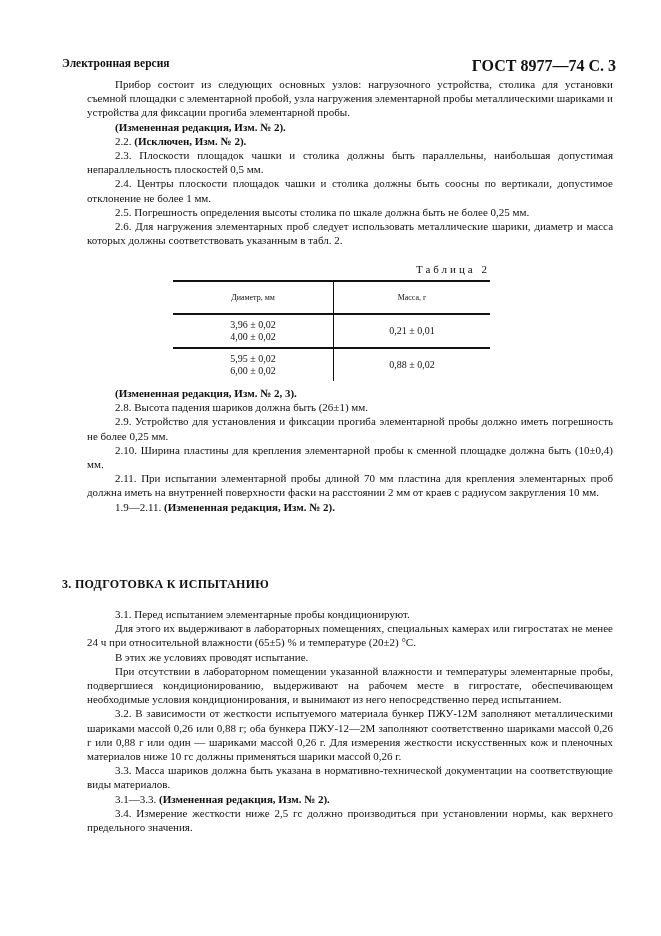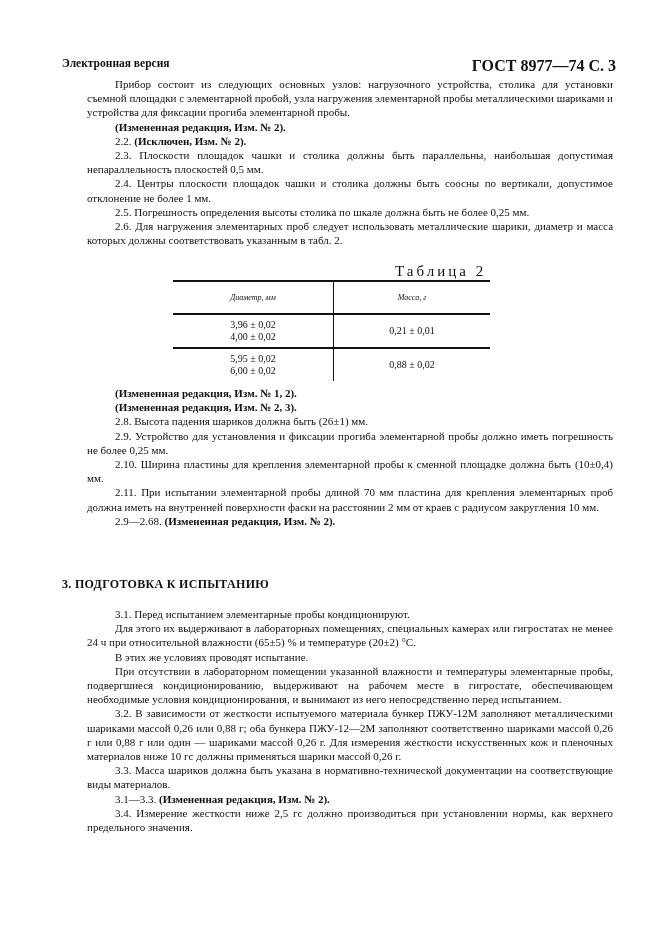--- a/index.html
+++ b/index.html
@@ -5,23 +5,23 @@
   html, body { margin:0; padding:0; background:#ffffff; }
   body { width:661px; height:936px; position:relative; overflow:hidden;
          font-family:"Liberation Serif", serif; color:#111; }
   .hdr { position:absolute; top:57px; font-size:11.5px; font-weight:bold; }
   .hdr-left { left:62px; }
   .hdr-right { right:45px; font-size:16px; }
   .body-text { position:absolute; left:62px; width:551px; font-size:11px; line-height:14.2px; text-align:justify; }
   .p { margin:0; }
   .ind { text-indent:28px;margin-left:25px; }
   .b { font-weight:bold; }
-  .tcap { position:absolute; left:395px; width:95px; top:263px; font-size:15px; letter-spacing:3px; }
+  .tcap { position:absolute; left:395px; width:95px; top:263px; font-size:11px; letter-spacing:3px; text-align:right; }
   table.t2 { position:absolute; left:173px; top:280px; width:317px; border-collapse:collapse; font-size:10px; }
-  table.t2 th { font-weight:normal; font-size:8px; height:29px; border-top:2px solid #111; border-bottom:2px solid #111;font-style:italic; }
+  table.t2 th { font-weight:normal; font-size:8px; height:29px; border-top:2px solid #111; border-bottom:2px solid #111; }
   table.t2 td { text-align:center; vertical-align:middle; line-height:12.5px; height:30px; font-size:10px; }
   table.t2 .c1 { width:158px; border-right:1px solid #111; }
   table.t2 tr.r1 td { border-bottom:2px solid #111; }
   .sec-title { position:absolute; left:62px; width:551px; top:577px; text-align:left; font-weight:bold; font-size:12px; letter-spacing:0.3px; }
 </style>
 </head>
 <body>
 
 <div class="hdr hdr-left">Электронная версия</div>
 <div class="hdr hdr-right">ГОСТ 8977—74 С. 3</div>
@@ -48,27 +48,26 @@
     <td>0,21 ± 0,01</td>
   </tr>
   <tr>
     <td class="c1"><span>5,95 ± 0,02</span><br><span>6,00 ± 0,02</span></td>
     <td>0,88 ± 0,02</td>
   </tr>
 </tbody>
   </table>
 
 <div class="body-text" style="top:386px;">
-  <p class="p ind b">(Измененная редакция, Изм. № 1, 2).</p>
   <p class="p ind b">(Измененная редакция, Изм. № 2, 3).</p>
   <p class="p ind">2.8. Высота падения шариков должна быть (26±1) мм.</p>
   <p class="p ind">2.9. Устройство для установления и фиксации прогиба элементарной пробы должно иметь погрешность не более 0,25 мм.</p>
   <p class="p ind">2.10. Ширина пластины для крепления элементарной пробы к сменной площадке должна быть (10±0,4) мм.</p>
   <p class="p ind">2.11. При испытании элементарной пробы длиной 70 мм пластина для крепления элементарных проб должна иметь на внутренней поверхности фаски на расстоянии 2 мм от краев с радиусом закругления 10 мм.</p>
-  <p class="p ind"><span>2.9—2.68.</span> <span class="b">(Измененная редакция, Изм. № 2).</span></p>
+  <p class="p ind"><span>1.9—2.11.</span> <span class="b">(Измененная редакция, Изм. № 2).</span></p>
 </div>
 
 <div class="sec-title">3. ПОДГОТОВКА К ИСПЫТАНИЮ</div>
 
 <div class="body-text" style="top:607px;">
   <p class="p ind">3.1. Перед испытанием элементарные пробы кондиционируют.</p>
   <p class="p ind">Для этого их выдерживают в лабораторных помещениях, специальных камерах или гигростатах не менее 24 ч при относительной влажности (65±5) % и температуре (20±2) °С.</p>
   <p class="p ind">В этих же условиях проводят испытание.</p>
   <p class="p ind">При отсутствии в лабораторном помещении указанной влажности и температуры элементарные пробы, подвергшиеся кондиционированию, выдерживают на рабочем месте в гигростате, обеспечивающем необходимые условия кондиционирования, и вынимают из него непосредственно перед испытанием.</p>
   <p class="p ind">3.2. В зависимости от жесткости испытуемого материала бункер ПЖУ-12М заполняют металлическими шариками массой 0,26 или 0,88 г; оба бункера ПЖУ-12—2М заполняют соответственно шариками массой 0,26 г или 0,88 г или один — шариками массой 0,26 г. Для измерения жесткости искусственных кож и пленочных материалов ниже 10 гс должны применяться шарики массой 0,26 г.</p>

